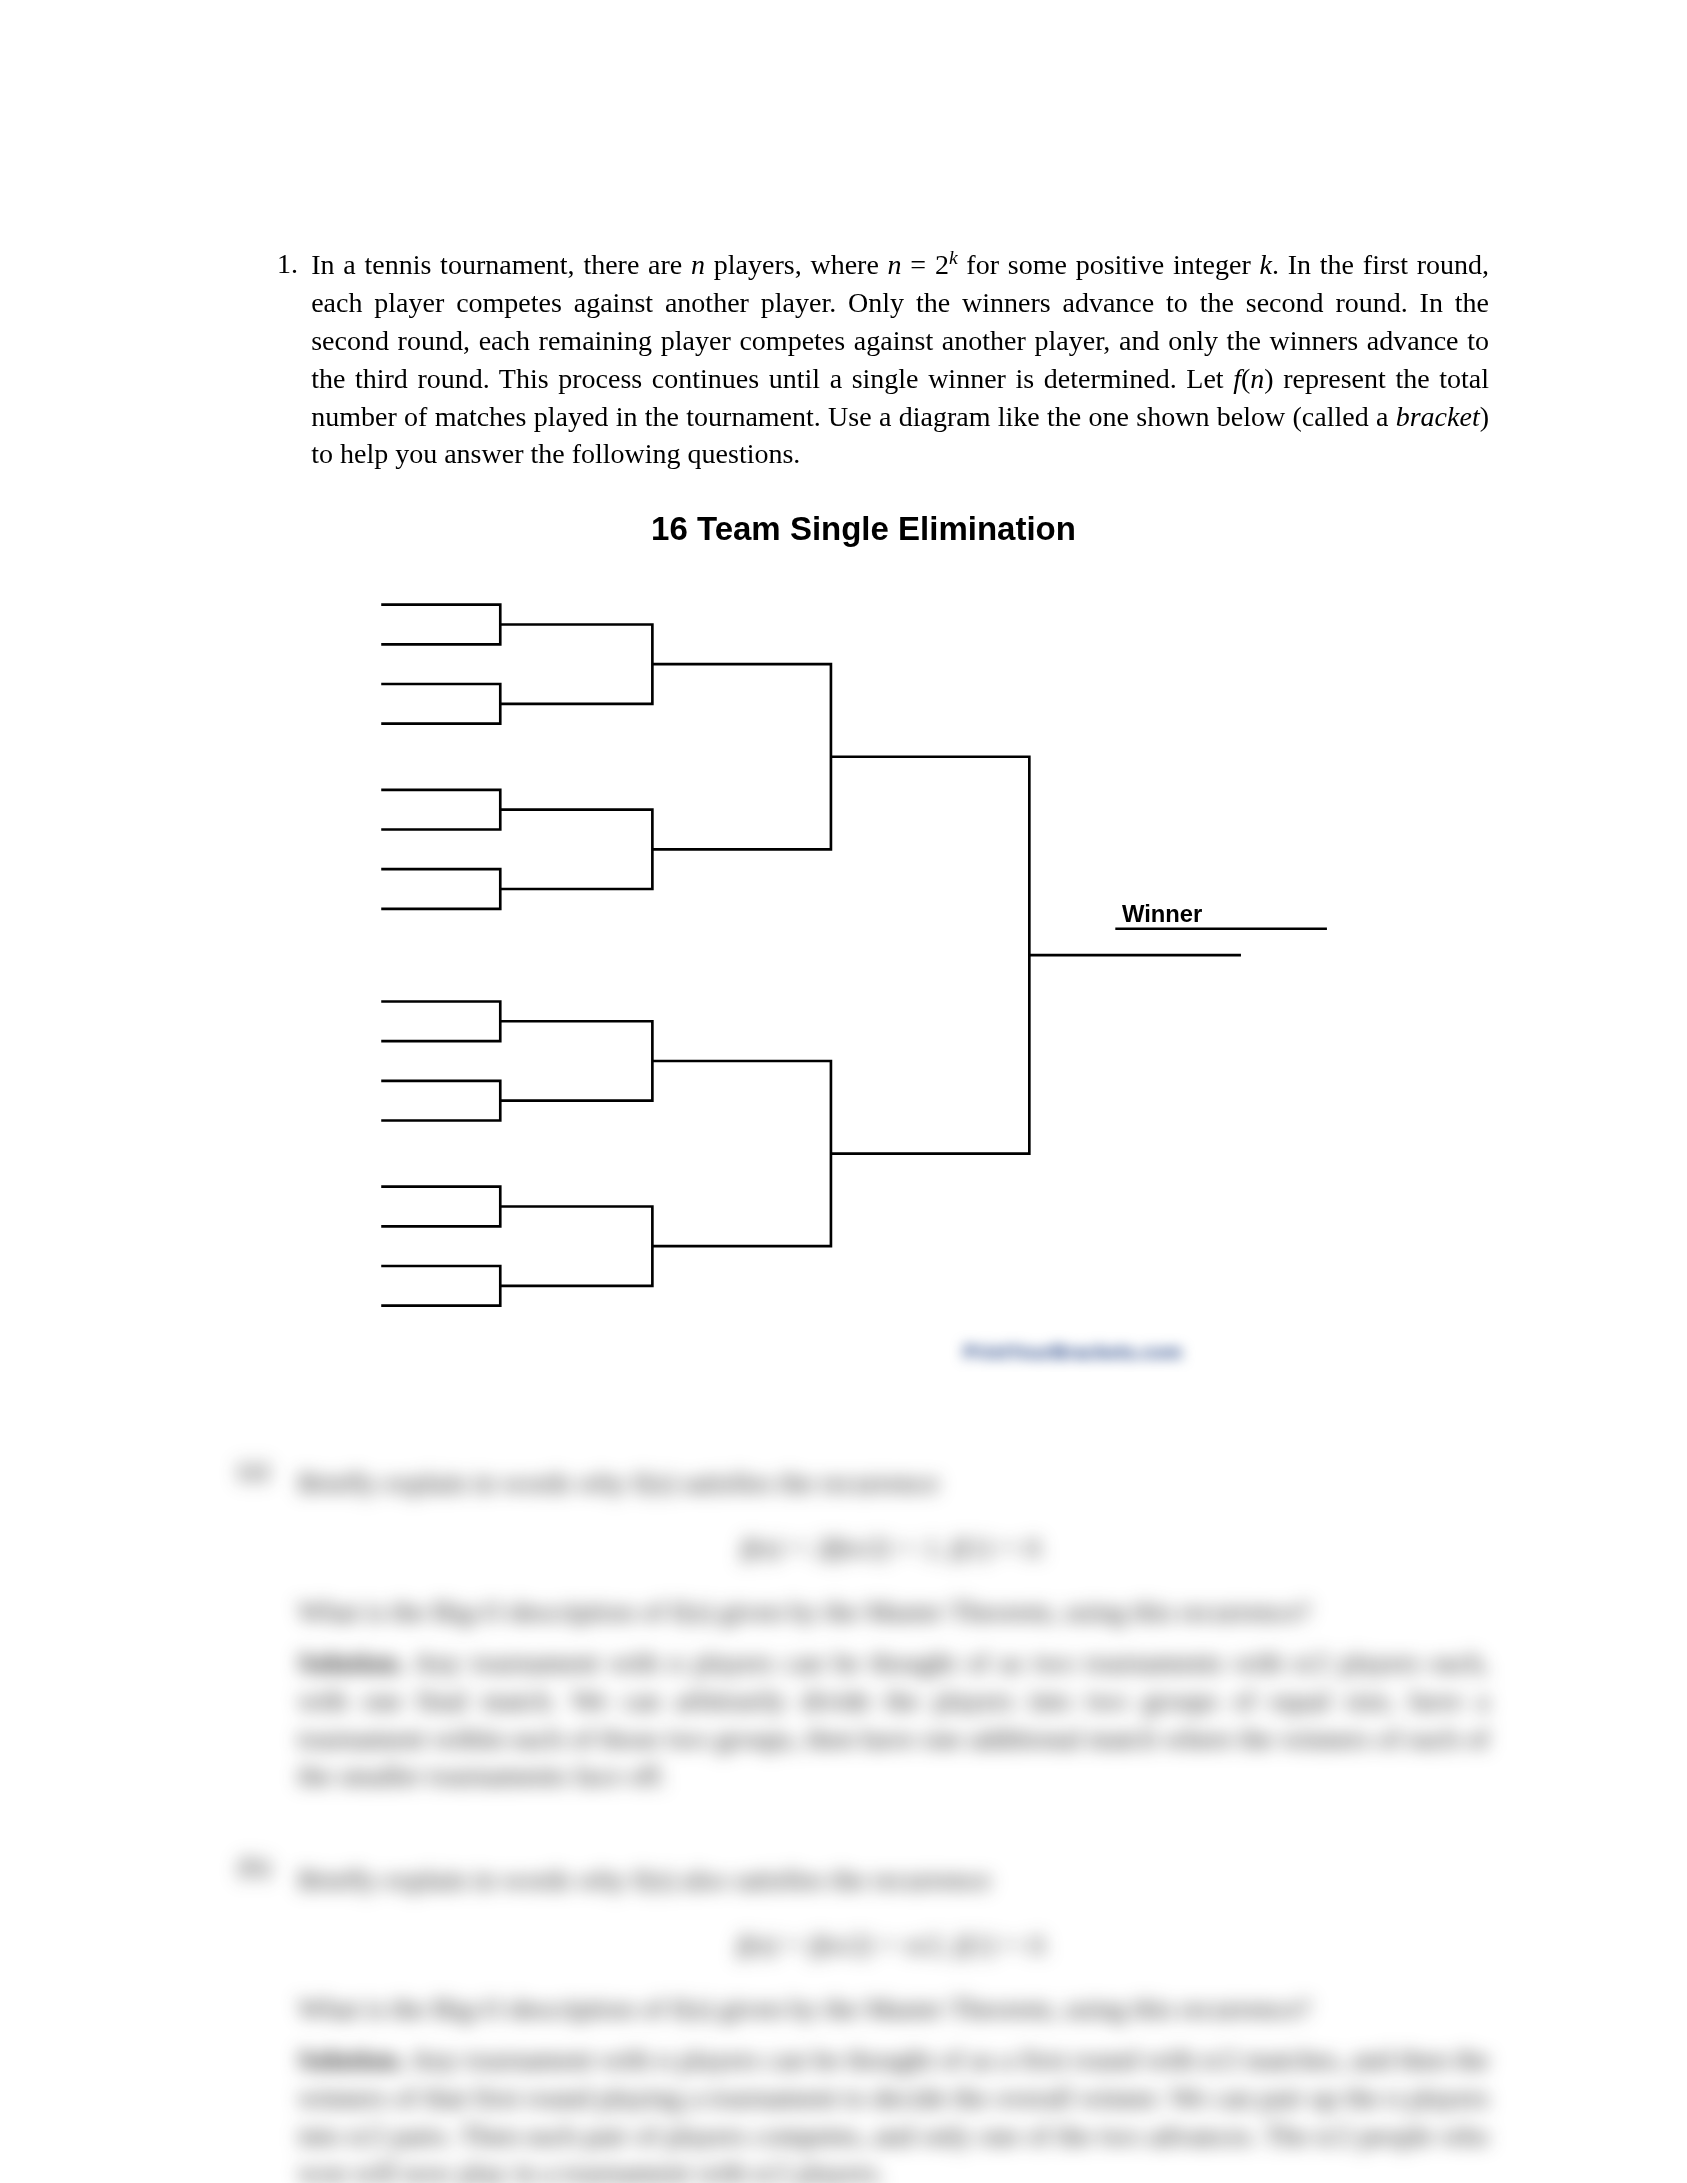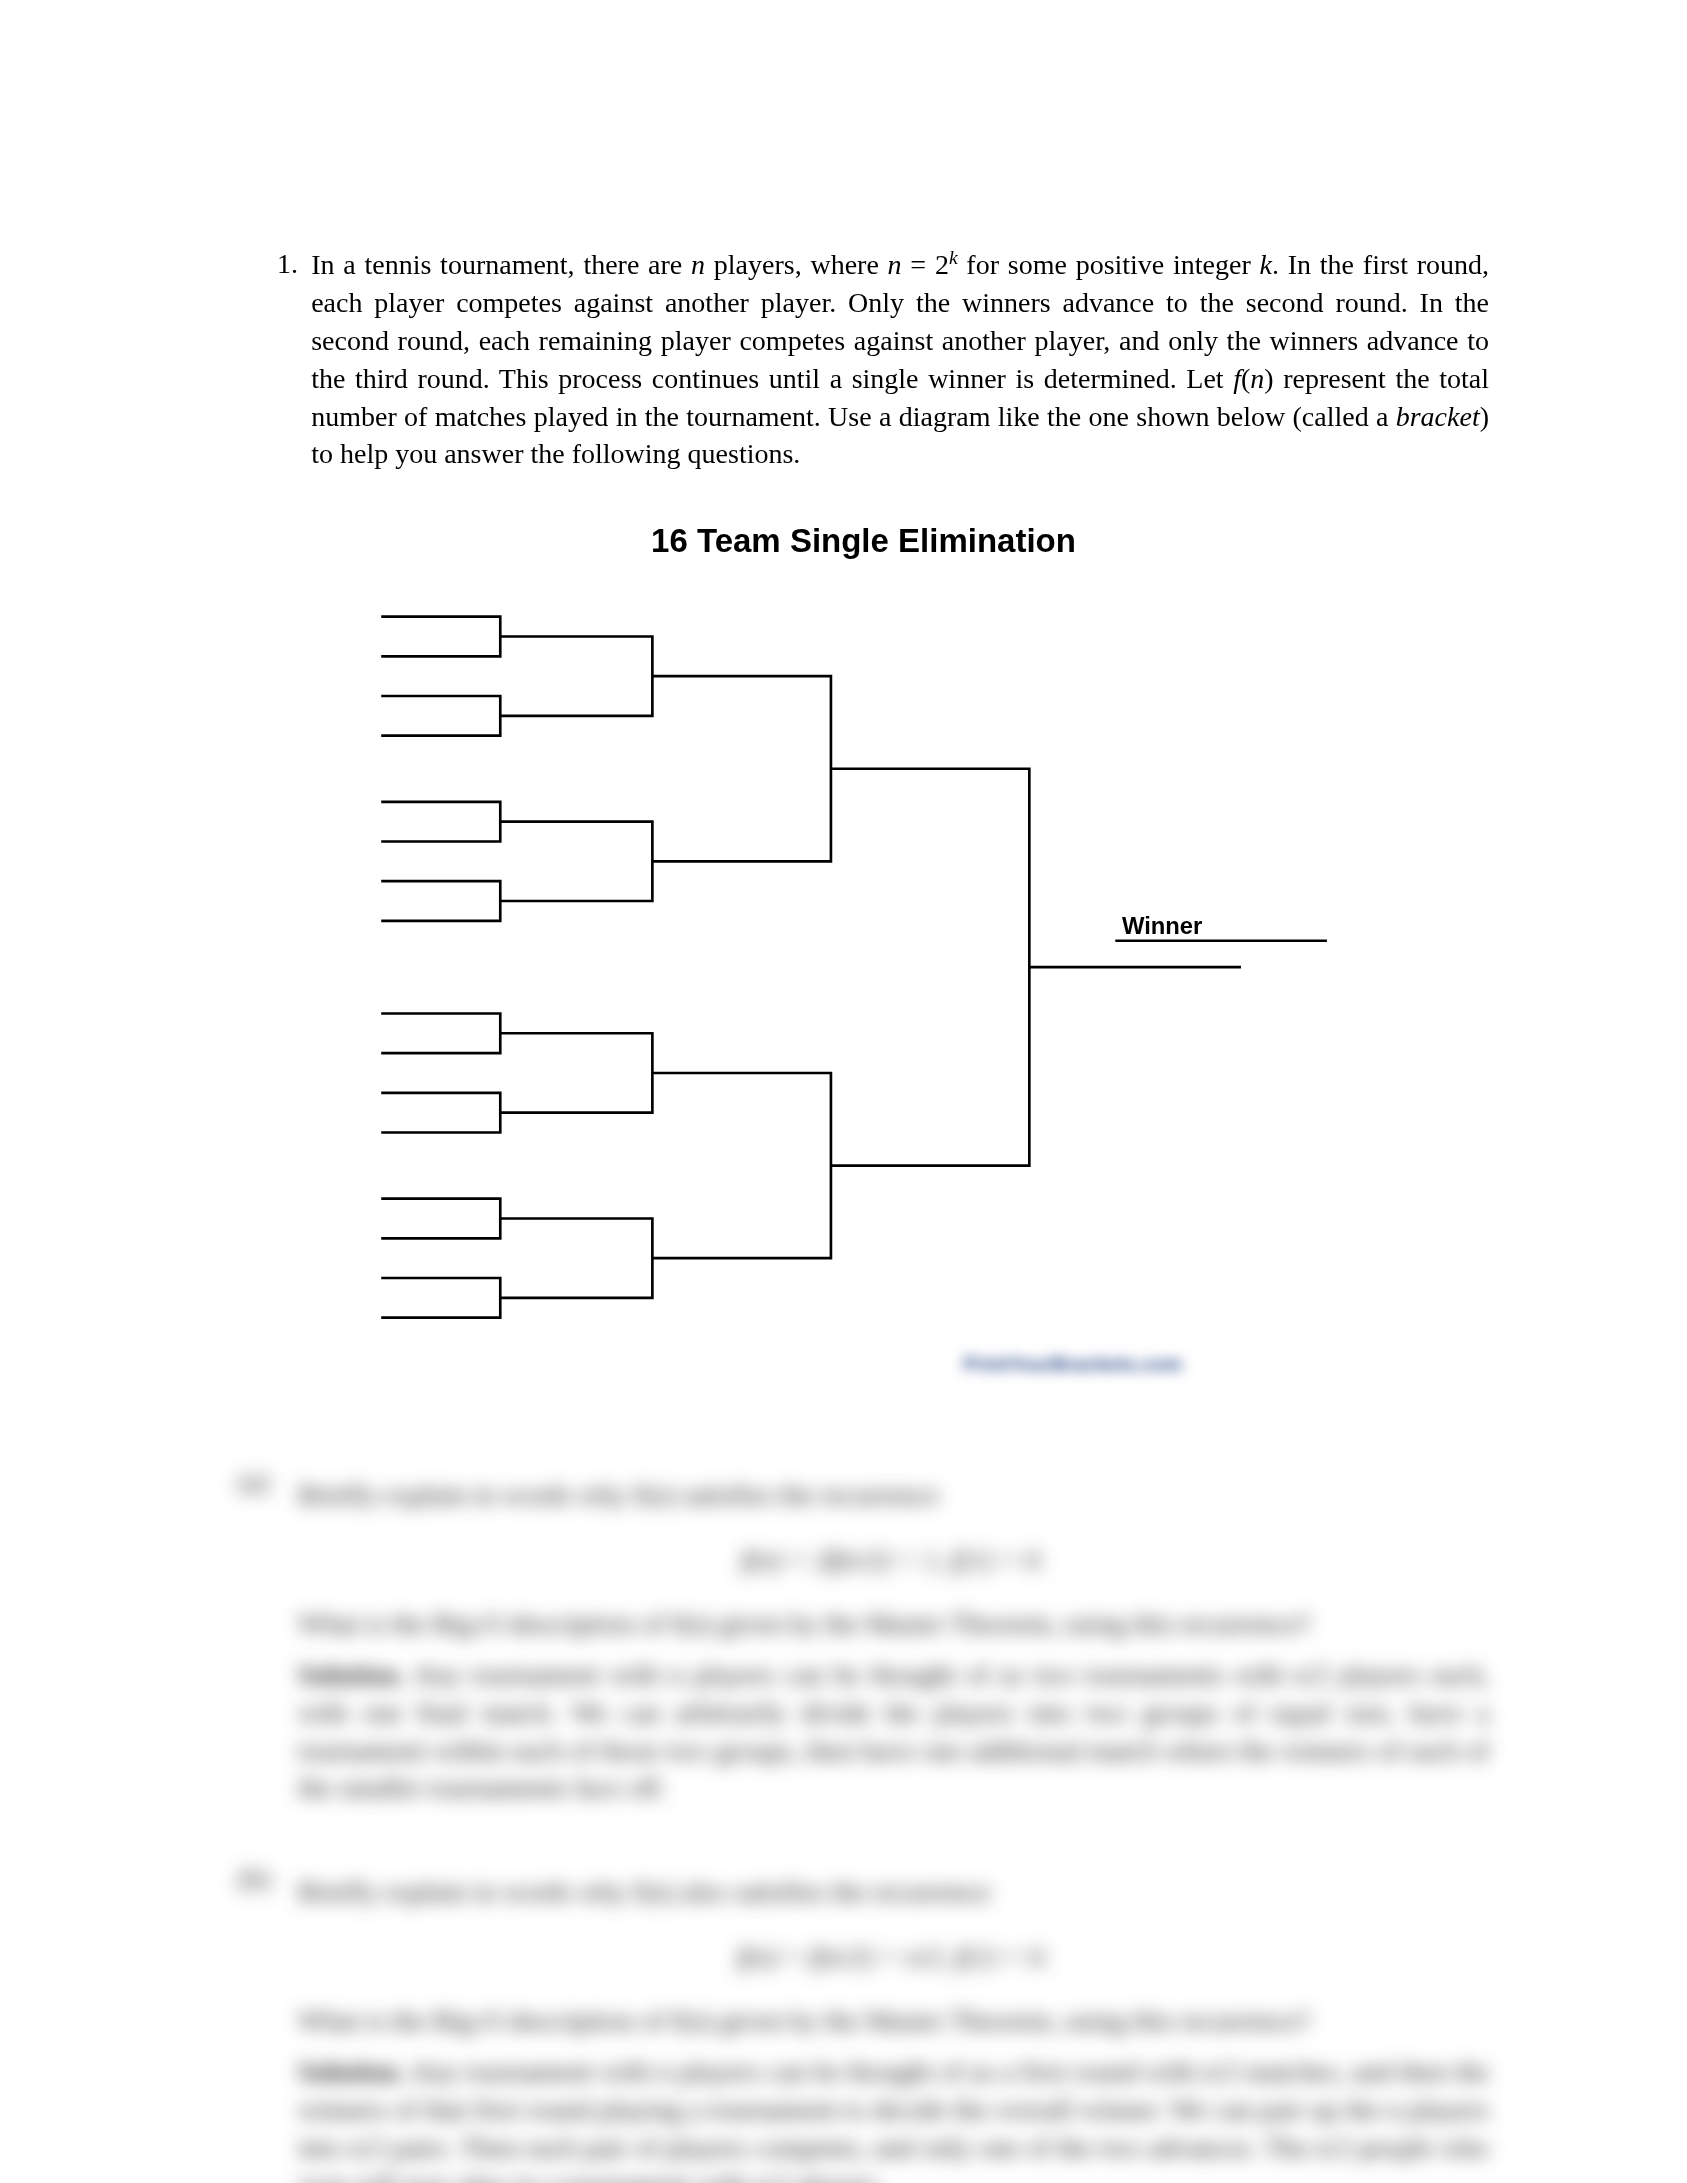--- a/index.html
+++ b/index.html
@@ -29,21 +29,21 @@
     padding-right: 13.2px;
   }
   .body-text {
     flex: 1;
     text-align: justify;
   }
   .italic { font-style: italic; }
   sup { font-size: 0.7em; vertical-align: super; }
   .bracket-wrap {
     width: 100%;
-    margin-top: 46px;
+    margin-top: 34px;
     text-align: center;
   }
   .bracket-title {
     font-family: Arial, Helvetica, sans-serif;
     font-weight: 900;
     font-size: 33px;
     margin-bottom: 26.5px;
   }
   .bracket-svg {
     display: block;

